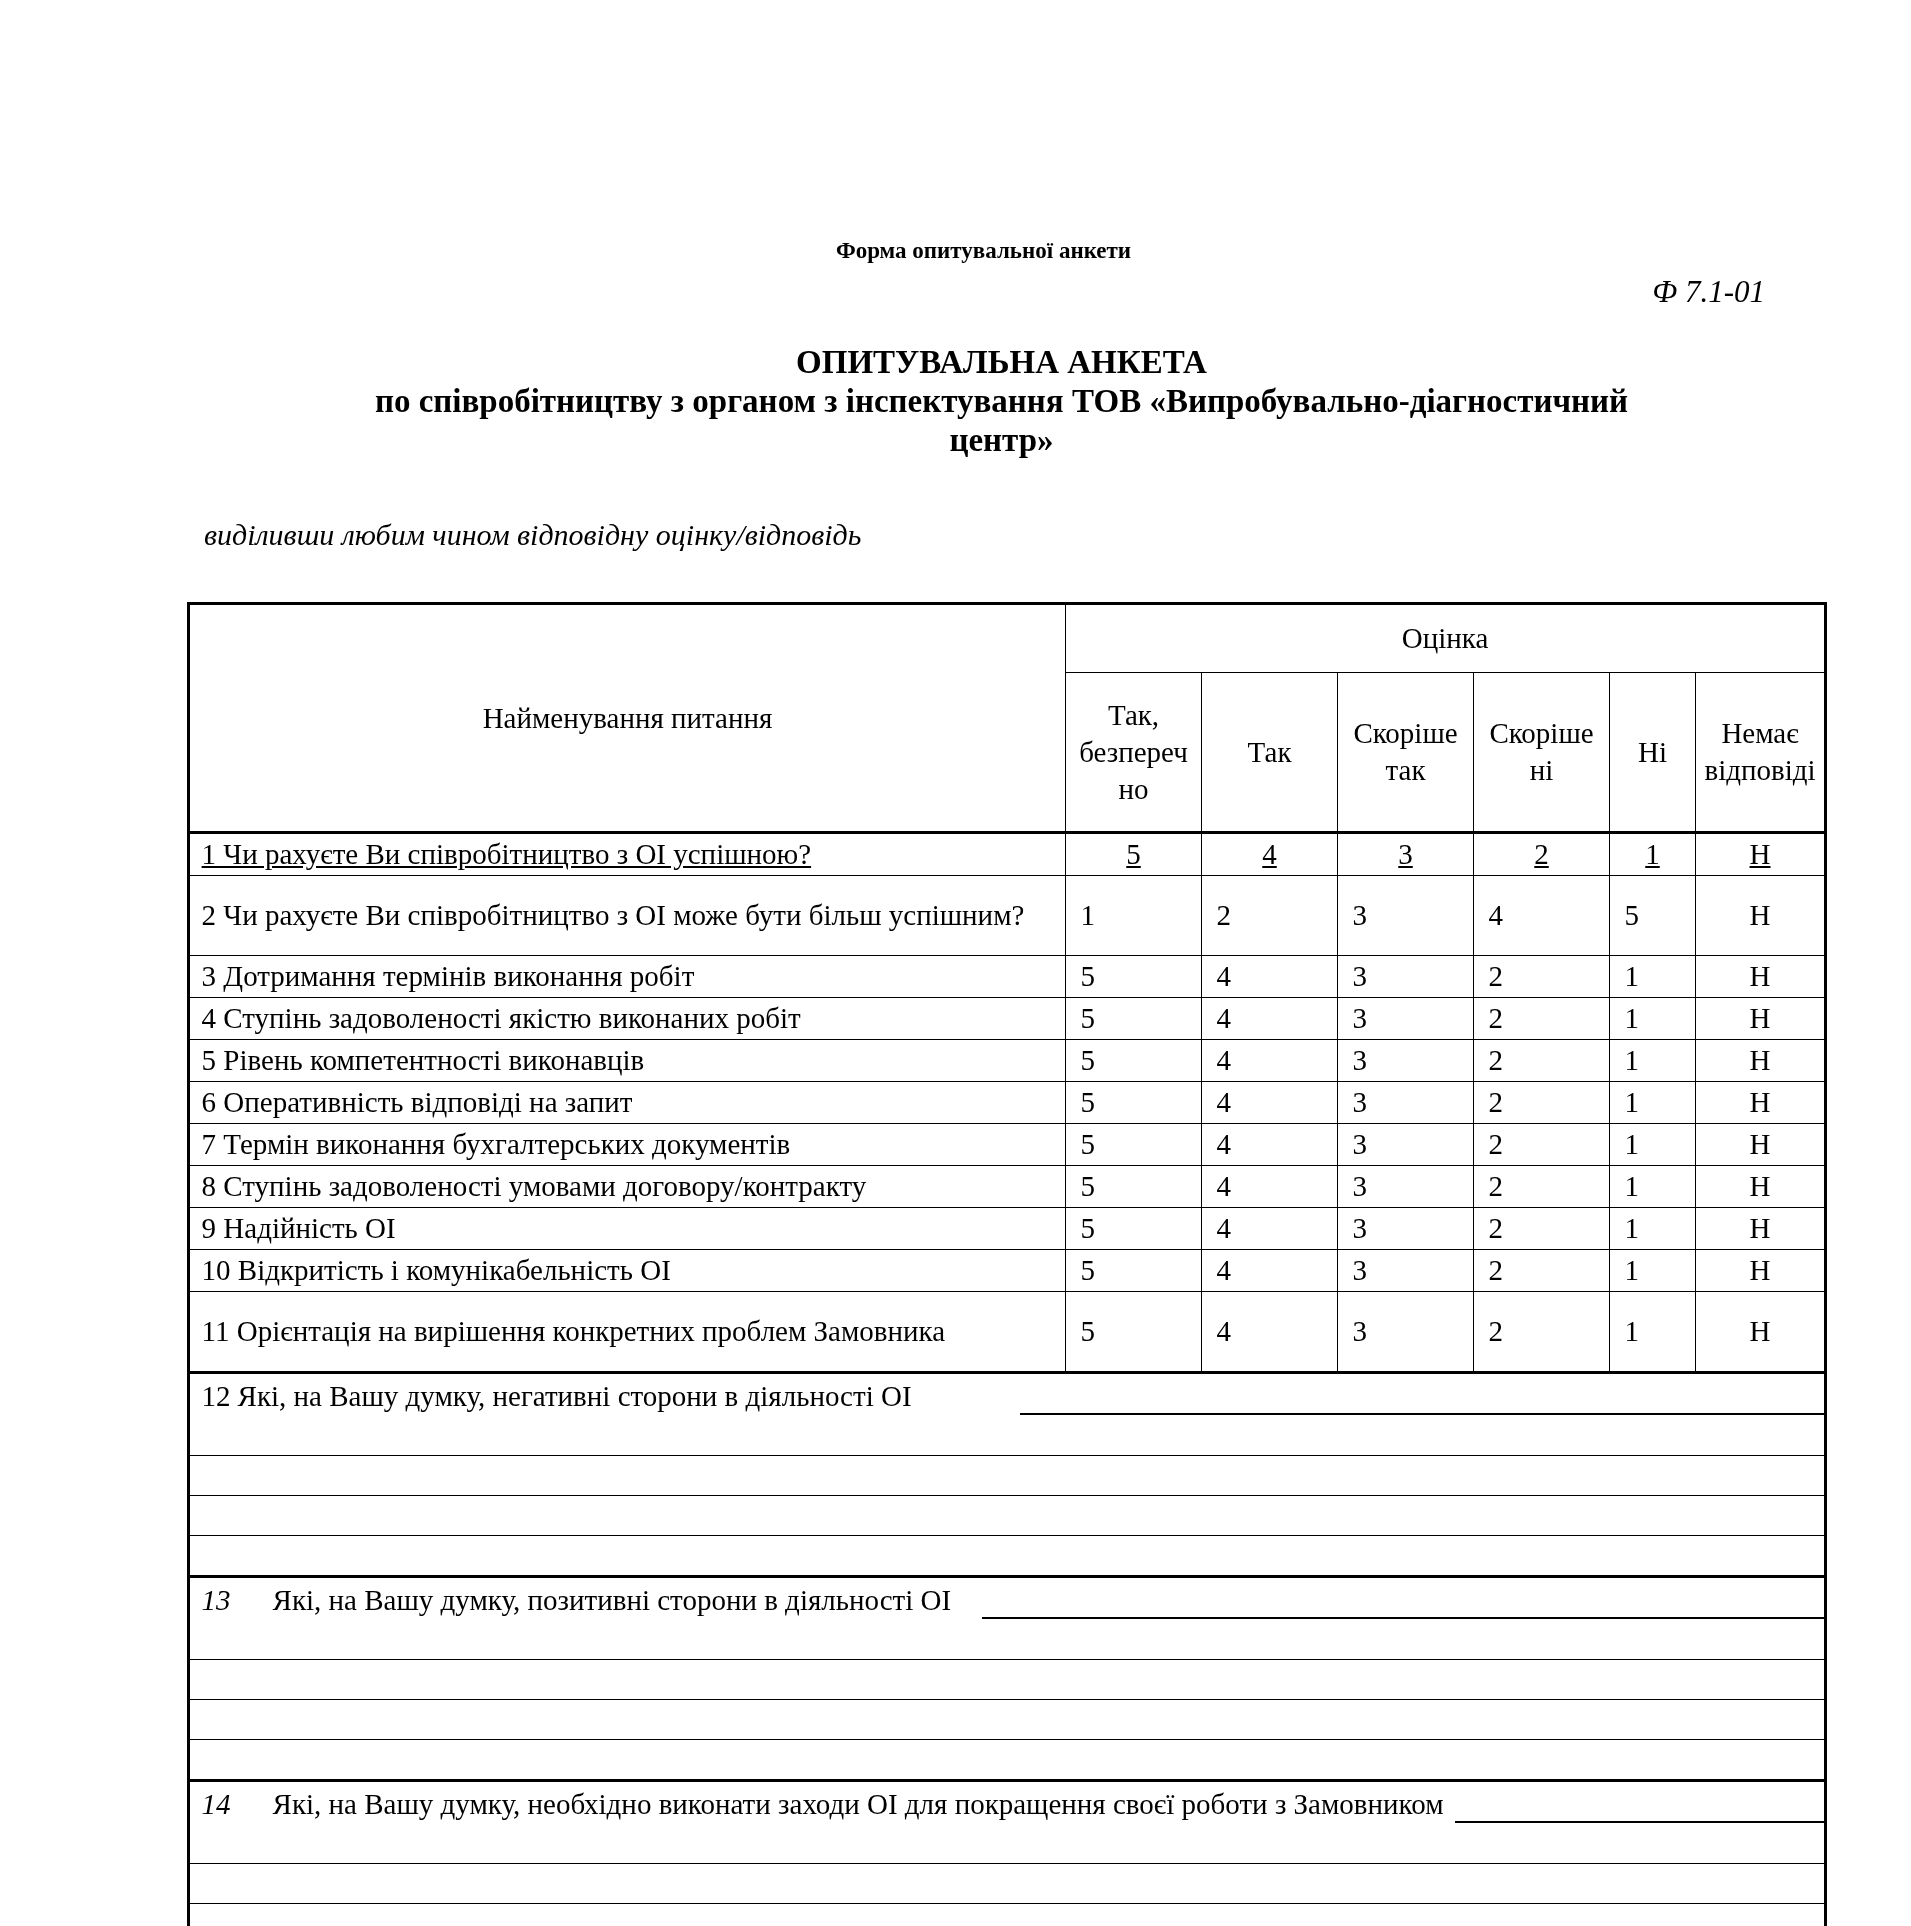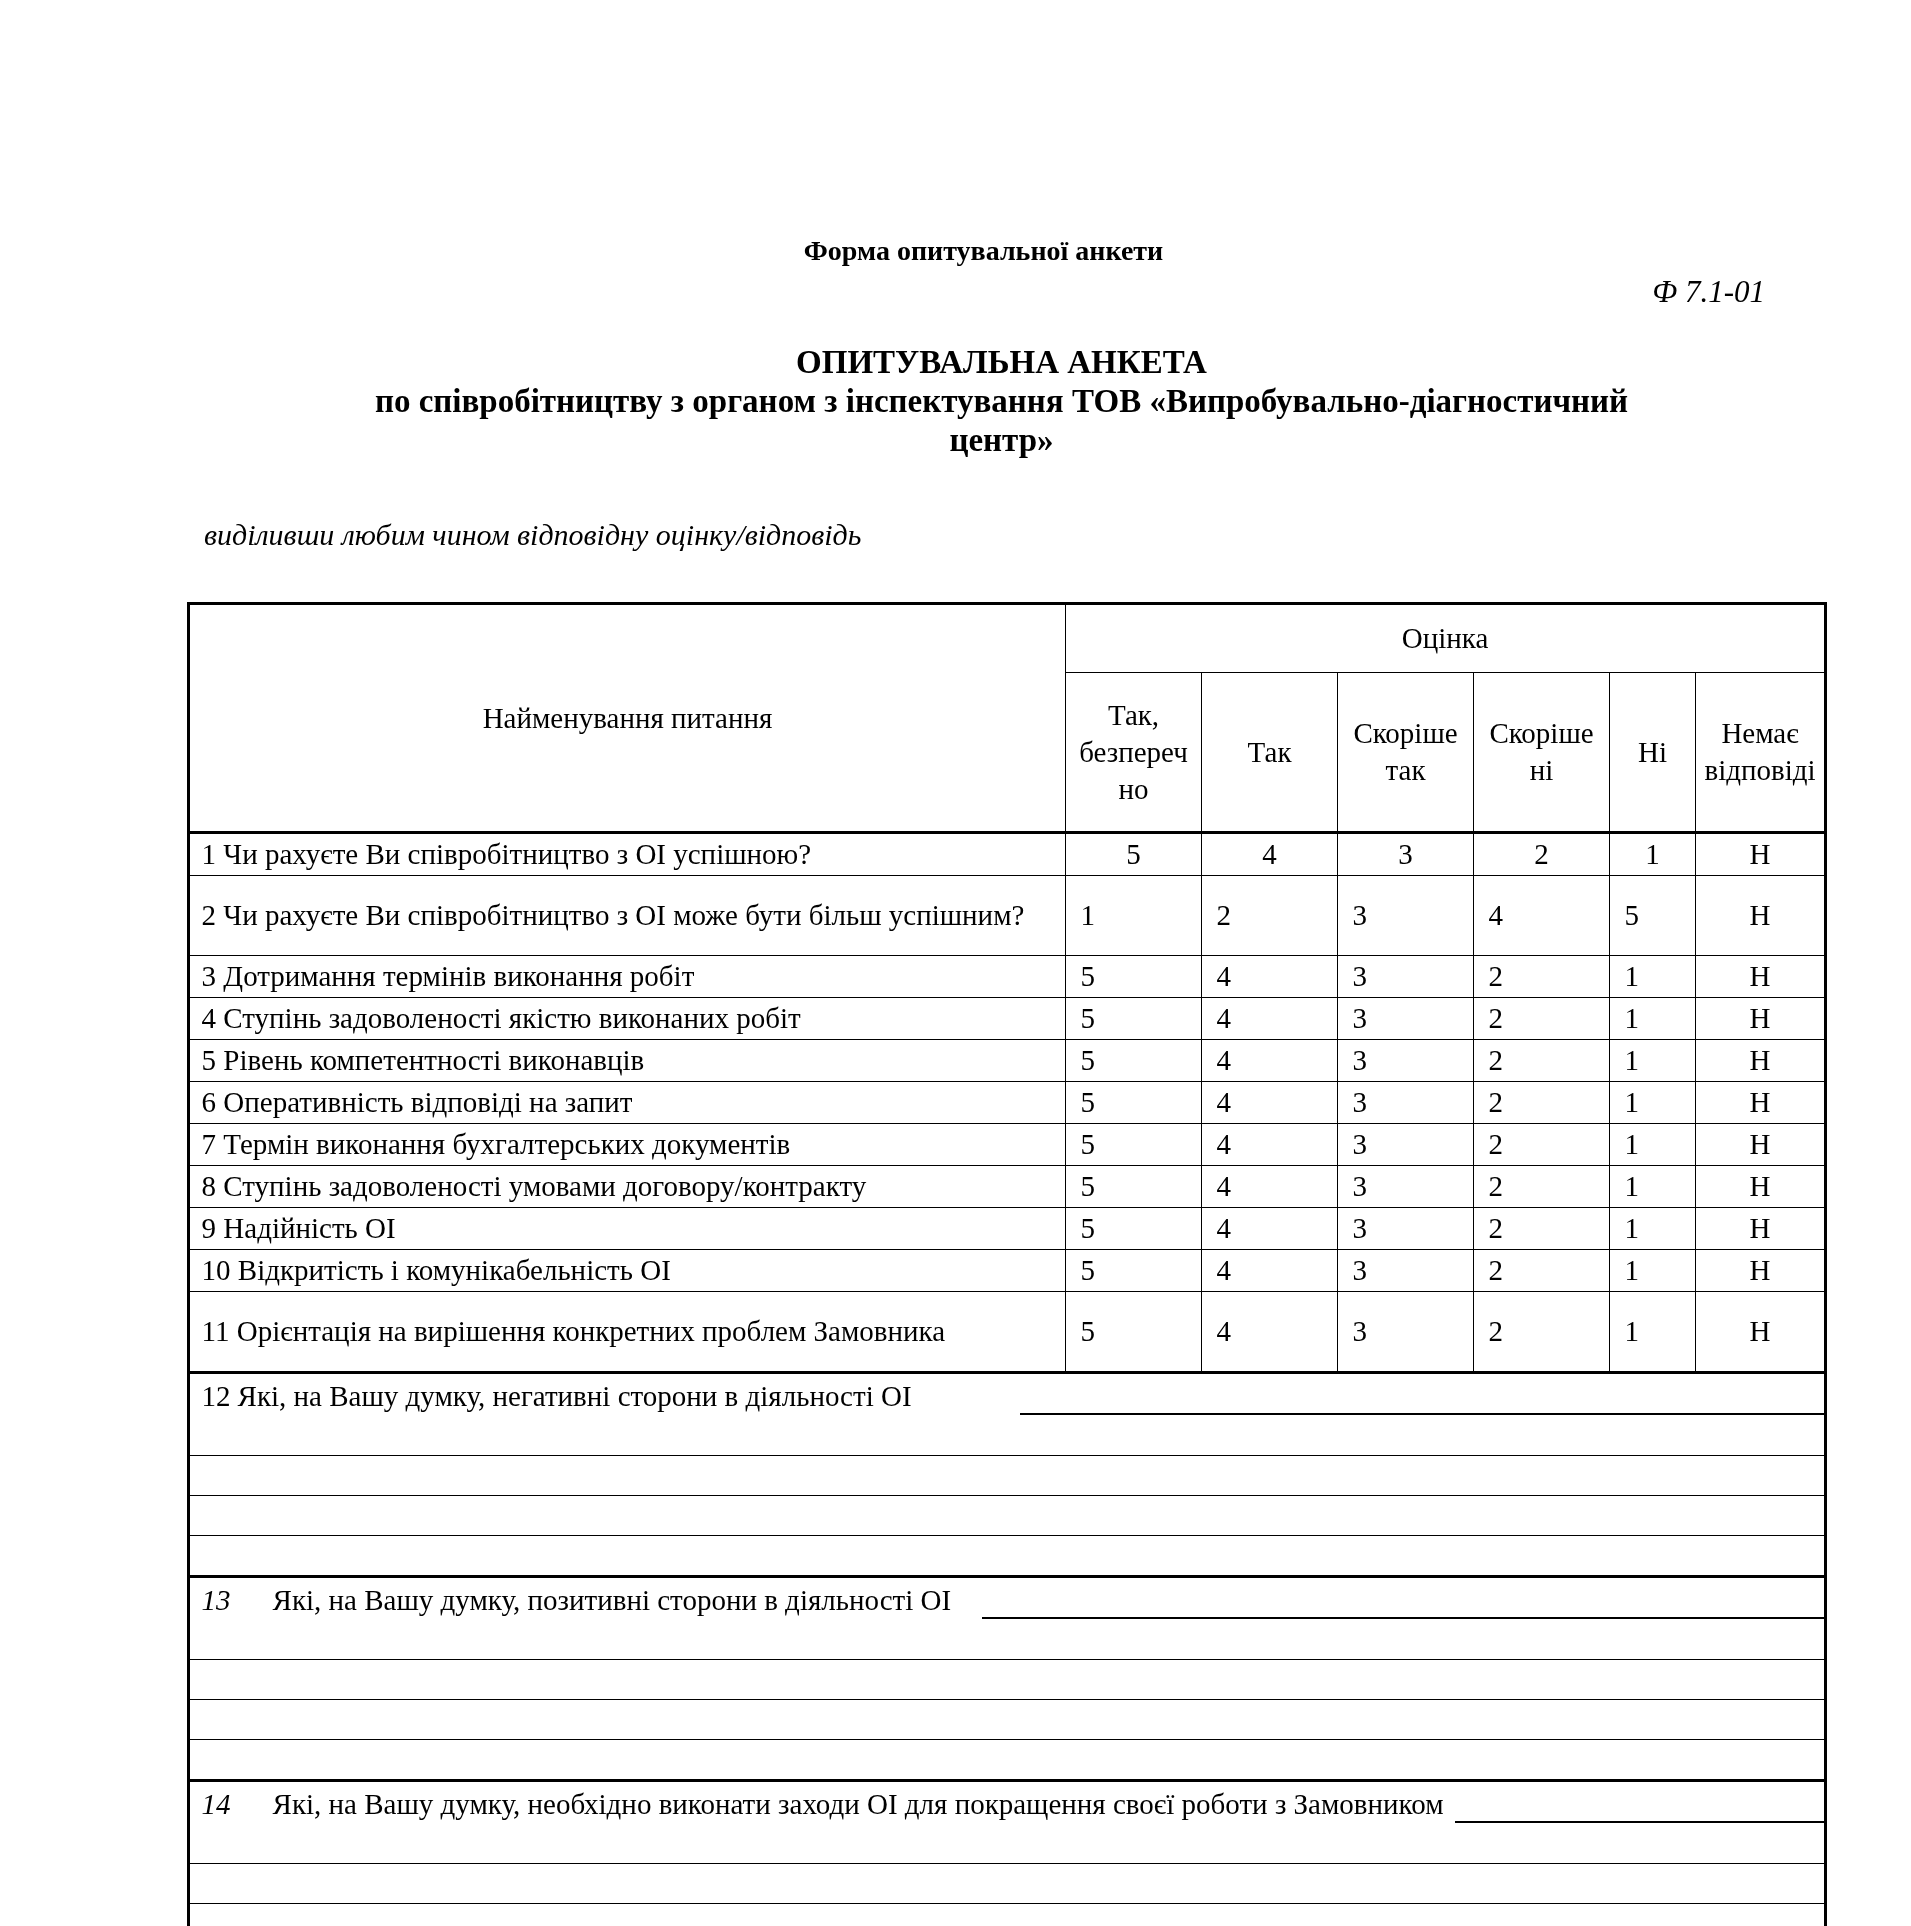--- a/index.html
+++ b/index.html
@@ -3,21 +3,21 @@
 <meta charset="utf-8">
 <style>
   html, body { margin: 0; padding: 0; background: #ffffff; }
   body {
     width: 1911px; height: 2703px; position: relative; overflow: hidden;
     font-family: "Liberation Serif", "DejaVu Serif", serif; color: #000;
   }
   .abs { position: absolute; }
   .form-title {
     left: 0; width: 1867px; top: 231px; text-align: center;
-    font-weight: bold; font-size: 28px; line-height: 39px;
+    font-weight: bold; font-size: 23px; line-height: 39px;
     padding-left: 100px; box-sizing: border-box;
   }
   .form-code {
     right: 146px; top: 272px; font-style: italic; font-size: 31px; line-height: 39px;
   }
   .doc-title {
     left: 231px; width: 1541px; top: 343px; text-align: center;
     font-weight: bold; font-size: 33px; line-height: 39px;
   }
   .instructions {
@@ -38,21 +38,21 @@
   .col-ni { width: 86px; }
   .col-h { width: 130px; }
   .hdr-ocinka { height: 67px; text-align: center; }
   .hdr-opt { height: 158px; text-align: center; line-height: 37px; font-size: 29px; }
   .hdr-name { text-align: center; }
   td.q { padding-left: 11.6px !important; padding-right: 3.9px !important; text-align: left; }
   td.q.wrap { padding-left: 3.9px !important; text-indent: 7.7px; }
   td.v { text-align: left; padding-left: 14.6px !important; }
   td.vc { text-align: center; }
   td.h { text-align: center; }
-  tr.r1 td { height: 39px; }
+  tr.r1 td { height: 39px; text-decoration: underline; }
   tr.r2 td { height: 79px; }
   tr.rn td { height: 39px; }
   tr.r11 td { height: 79px; }
   tr.open-q td { height: 81px; vertical-align: top; }
   tr.open-line td { height: 39px; }
   .open-text { display: flex; align-items: flex-start; padding-left: 11.6px; padding-top: 2.3px; }
   .open-num { display: inline-block; }
   .open-num.spaced { width: 71px; font-style: italic; }
   .open-blank { flex: 1; border-bottom: 2.3px solid #000; height: 37px; margin-left: 15.4px; }
 </style>

